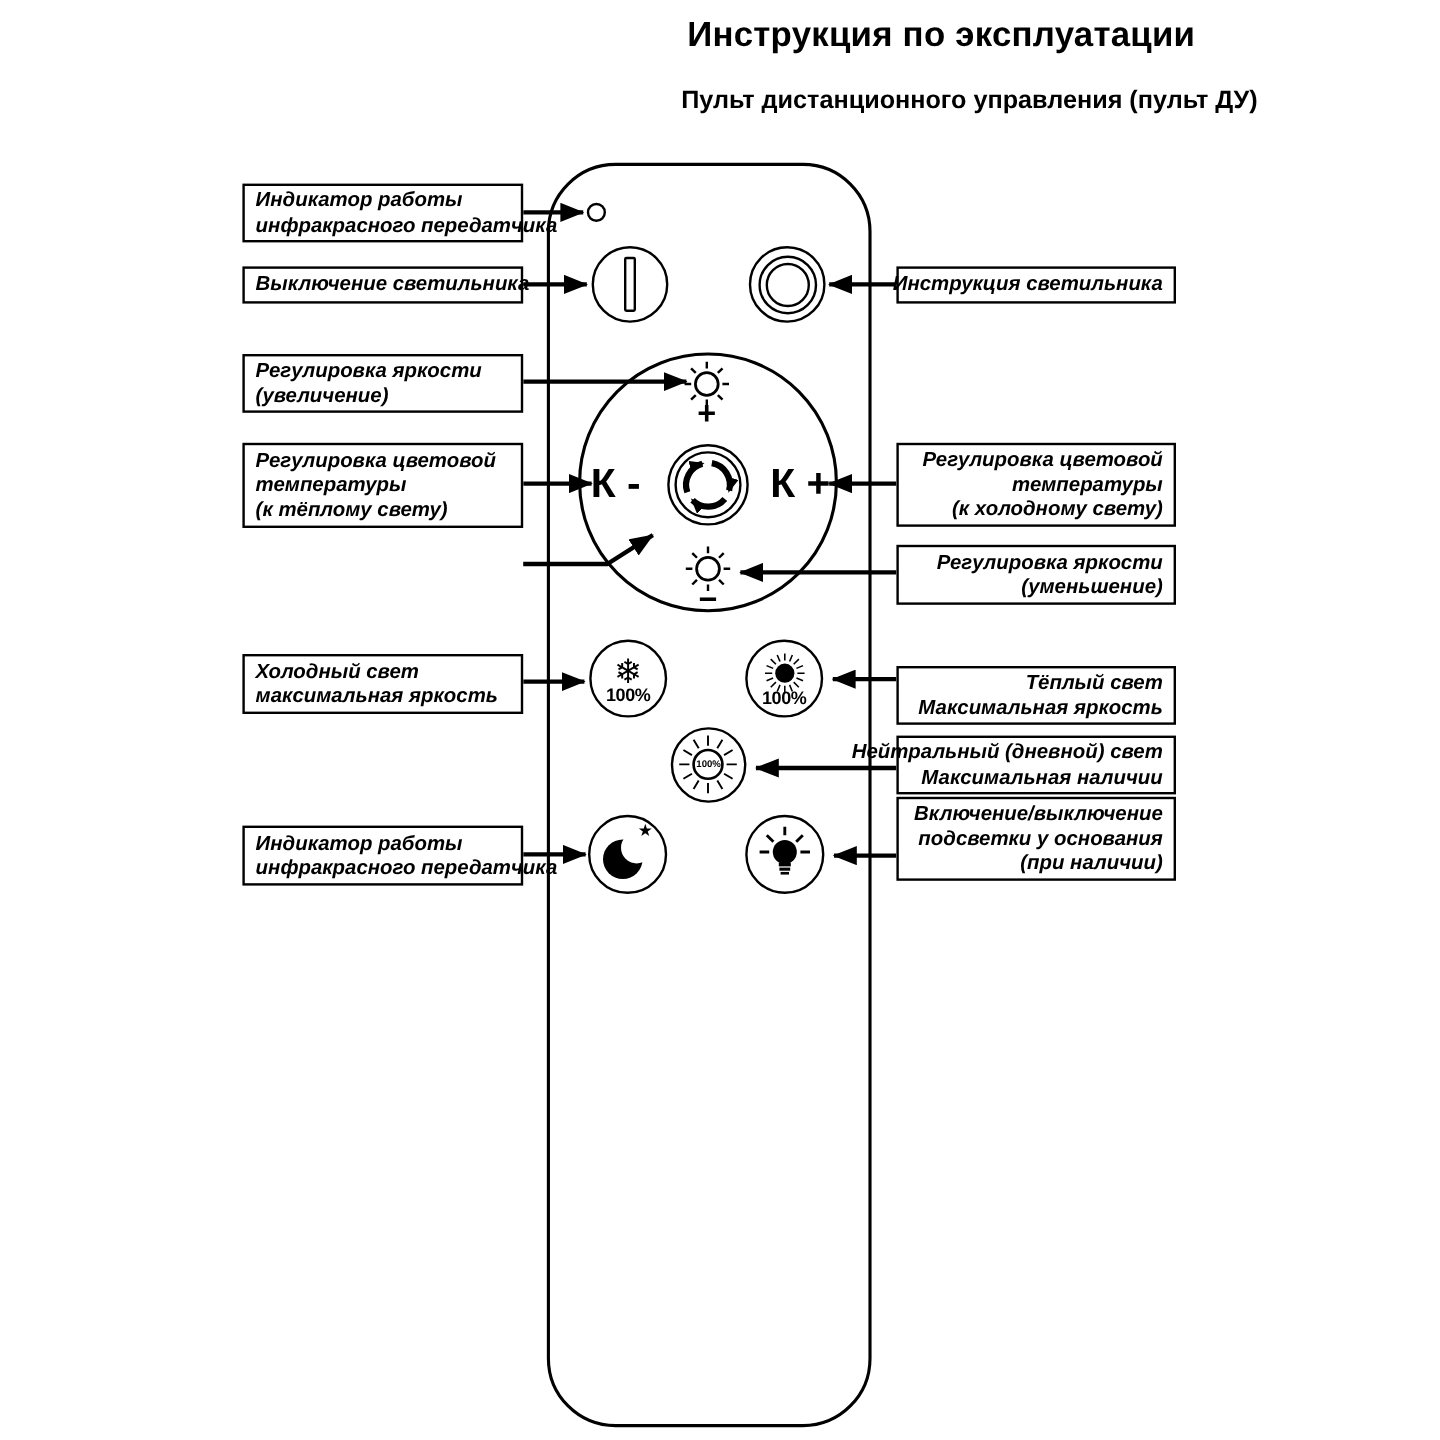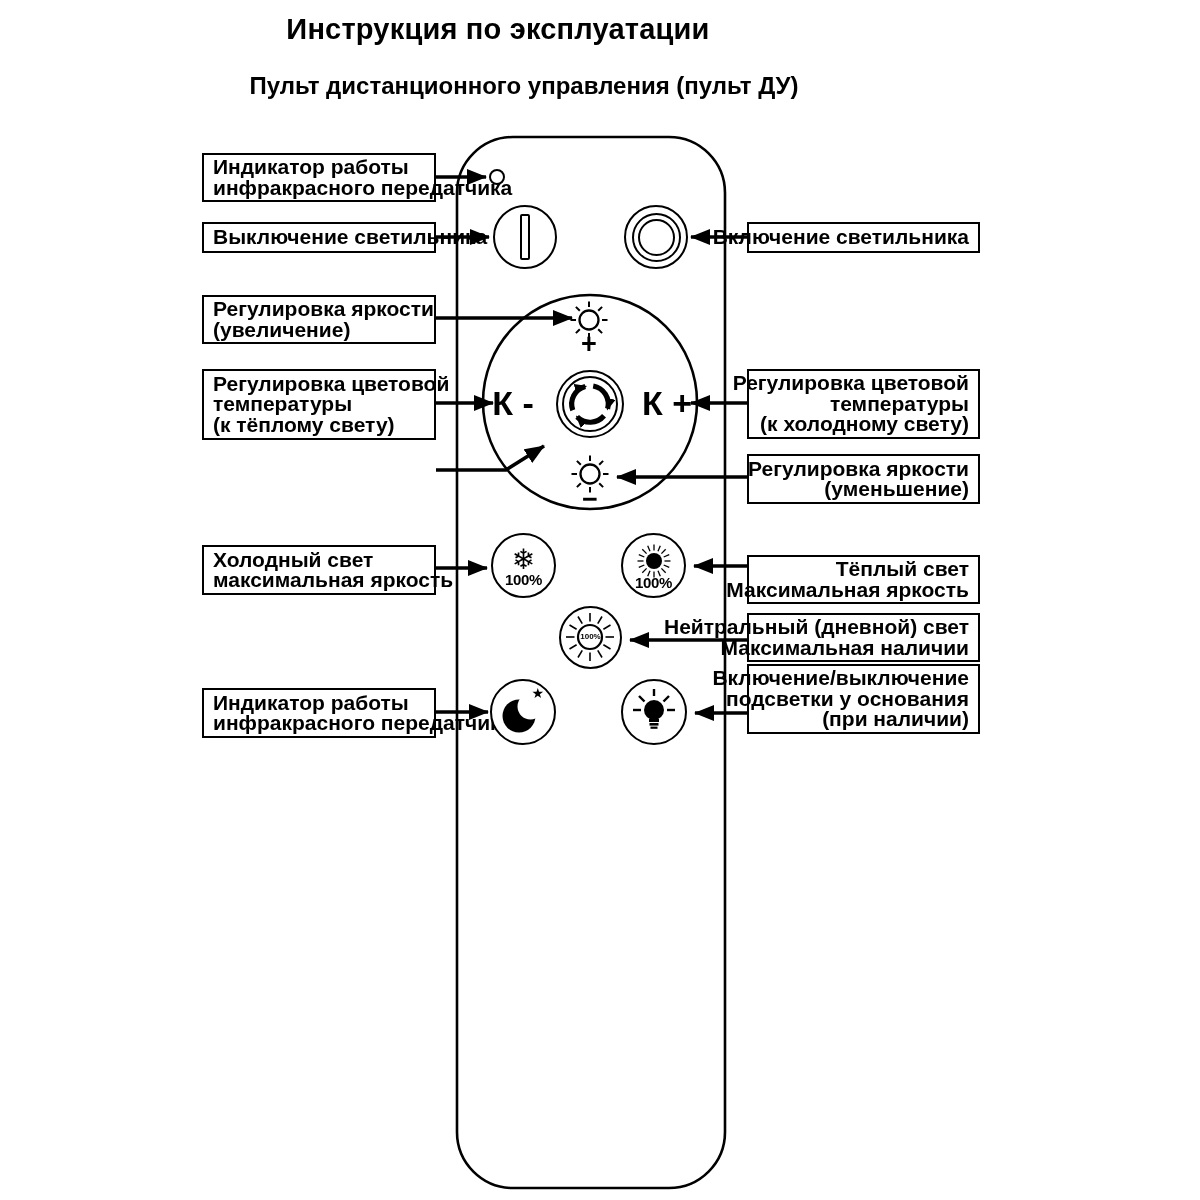--- a/index.html
+++ b/index.html
@@ -1,25 +1,25 @@
 <!DOCTYPE html>
 <html><head>
 <meta charset="utf-8">
 <style>
   html,body{margin:0;padding:0;background:#fff;}
   .canvas{position:relative;width:1200px;height:1200px;background:#fff;overflow:hidden;
           font-family:"Liberation Sans",sans-serif;color:#000;}
-  .title{position:absolute;top:13px;left:0;width:996px;text-align:center;
+  .title{position:absolute;top:13px;left:0;width:996px;text-align:right;
          font-size:29px;font-weight:bold;letter-spacing:.2px;}
-  .subtitle{position:absolute;top:72px;left:0;width:1048px;text-align:center;
-            font-size:24px;font-weight:bold;}
+  .subtitle{position:absolute;top:72px;left:0;width:1048px;text-align:right;
+            font-size:21px;font-weight:bold;}
   .overlay{position:absolute;left:0;top:0;}
   .box{position:absolute;box-sizing:border-box;border:2.6px solid #000;background:#fff;
-       font-size:21px;font-weight:bold;line-height:20.5px;white-space:pre;
-       display:flex;align-items:center;}
+       font-size:17px;font-weight:bold;line-height:20.5px;white-space:pre;
+       display:flex;align-items:center;font-style:italic;}
   .box.l{left:202px;width:234px;padding:2px 4px 2px 9px;justify-content:flex-start;text-align:left;}
   .box.r{left:747px;width:233px;padding:2px 9px 2px 4px;justify-content:flex-end;text-align:right;}
   .btn{position:absolute;box-sizing:border-box;border:2.6px solid #000;border-radius:50%;
        background:#fff;display:flex;align-items:center;justify-content:center;flex-direction:column;}
   .pct{font-size:15px;font-weight:bold;letter-spacing:-.3px;line-height:15px;}
   .glyph{font-family:"DejaVu Sans",sans-serif;line-height:1;}
   .ktext{position:absolute;width:60px;text-align:center;font-size:34px;font-weight:bold;line-height:36px;}
   .pm{position:absolute;width:30px;text-align:center;font-size:27px;font-weight:bold;line-height:27px;}
 </style>
 </head>
@@ -67,21 +67,21 @@
   <div class="box l" style="top:295px;min-height:48px">Регулировка яркости
 (увеличение)</div>
   <div class="box l" style="top:369px;min-height:71px">Регулировка цветовой
 температуры
 (к тёплому свету)</div>
   <div class="box l" style="top:545px;min-height:50px">Холодный свет
 максимальная яркость</div>
   <div class="box l" style="top:688px;min-height:50px">Индикатор работы
 инфракрасного передатчика</div>
 
-  <div class="box r" style="top:222px;min-height:31px">Включение светильника</div>
+  <div class="box r" style="top:222px;min-height:31px">Инструкция светильника</div>
   <div class="box r" style="top:369px;min-height:70px">Регулировка цветовой
 температуры
 (к холодному свету)</div>
   <div class="box r" style="top:454px;min-height:50px">Регулировка яркости
 (уменьшение)</div>
   <div class="box r" style="top:555px;min-height:49px">Тёплый свет
 Максимальная яркость</div>
   <div class="box r" style="top:613px;min-height:49px">Нейтральный (дневной) свет
 Максимальная наличии</div>
   <div class="box r" style="top:664px;min-height:69px">Включение/выключение

